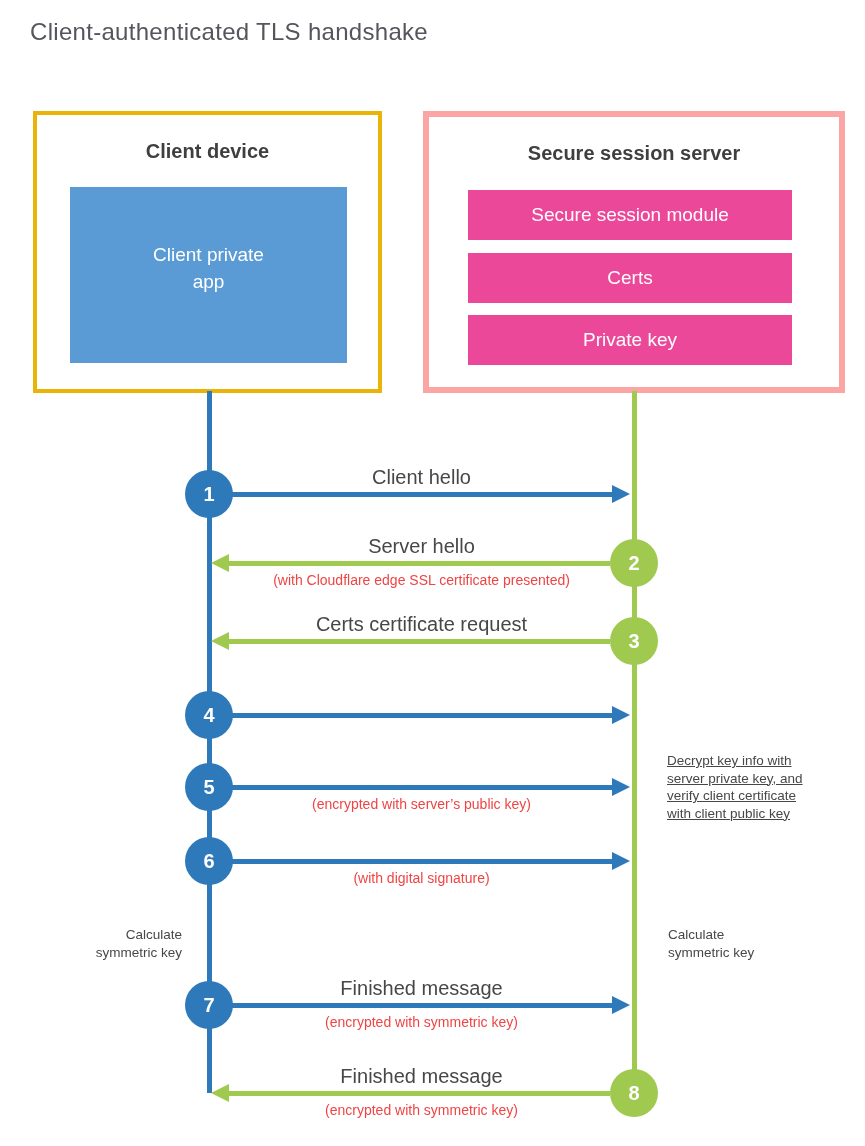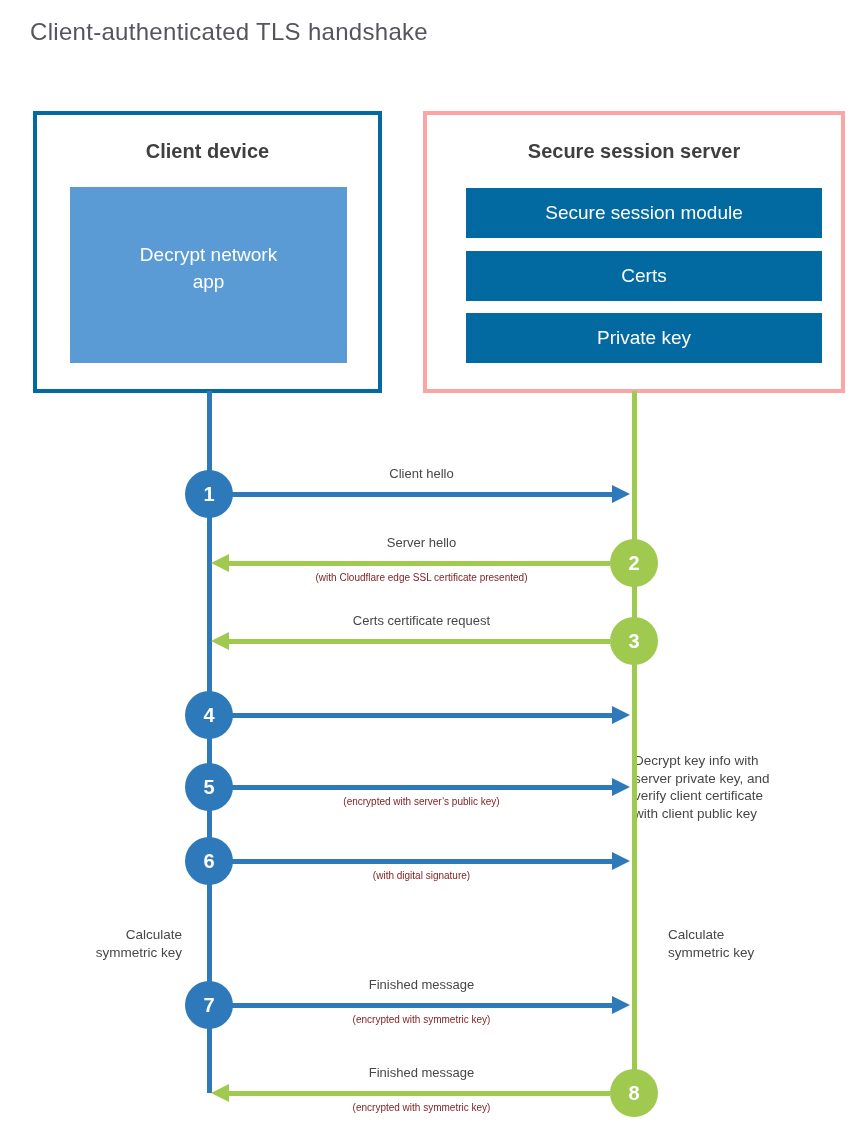--- a/index.html
+++ b/index.html
@@ -6,35 +6,35 @@
   #canvas {
     position:relative; width:865px; height:1146px; background:#ffffff;
     font-family:"Liberation Sans", sans-serif; overflow:hidden;
   }
   .title {
     position:absolute; left:30px; top:18px;
     font-size:24px; color:#54565b; letter-spacing:0.3px;
   }
   
   .actor-box { position:absolute; box-sizing:border-box; background:#fff; }
-  .client-box { left:33px; top:111px; width:349px; height:282px; border:4px solid #0369a1; }
-  .server-box { left:423px; top:111px; width:422px; height:282px; border:4px solid #fca5a5; }
+  .client-box { left:33px; top:111px; width:349px; height:282px; border:4px solid #eab308; }
+  .server-box { left:423px; top:111px; width:422px; height:282px; border:6px solid #fca5a5; }
   .actor-title {
     position:absolute; left:0; right:0; top:25px; text-align:center;
     font-size:20px; font-weight:bold; color:#3f3f3f;
   }
   .client-app {
     position:absolute; left:33px; top:72px; width:277px; height:176px;
     background:#5b9bd5; color:#ffffff; font-size:19px; line-height:27px;
     display:flex; align-items:center; justify-content:center; text-align:center;
     white-space:pre-line; padding-bottom:14px; box-sizing:border-box;
   }
   .server-bar {
-    position:absolute; left:39px; width:356px; height:50px;
-    background:#0369a1; color:#ffffff; font-size:19px;
+    position:absolute; left:39px; width:324px; height:50px;
+    background:#ec4899; color:#ffffff; font-size:19px;
     display:flex; align-items:center; justify-content:center; text-align:center;
   }
   
   .vline { position:absolute; top:391px; width:5px; height:702px; z-index:1; }
   .vline.blue { left:207px; background:#2e79ba; }
   .vline.green { left:632px; background:#9fc94f; }
   
   .circle {
     position:absolute; width:48px; height:48px; border-radius:50%;
     display:flex; align-items:center; justify-content:center;
@@ -50,44 +50,44 @@
     border-left:18px solid #2e79ba; border-top:9px solid transparent; border-bottom:9px solid transparent;
   }
   .arrow.green { left:229px; width:381px; background:#9fc94f; }
   .arrow.green::before {
     content:""; position:absolute; left:-18px; top:-7px;
     border-right:18px solid #9fc94f; border-top:9px solid transparent; border-bottom:9px solid transparent;
   }
   
   .step-label {
     position:absolute; left:209px; width:425px; text-align:center;
-    font-size:13px; color:#474747; z-index:2;
+    font-size:20px; color:#474747; z-index:2;
   }
   .step-sub {
     position:absolute; left:209px; width:425px; text-align:center;
-    font-size:10px; color:#7f1d1d; z-index:2;
+    font-size:14px; color:#ef4444; z-index:2;
   }
   .note {
     position:absolute; font-size:13.5px; color:#474747;
     line-height:17.5px; white-space:pre-line;
   }
-  .note-decrypt { left:634px; top:752px; width:180px; text-align:left; }
+  .note-decrypt { left:667px; top:752px; width:180px; text-align:left;text-decoration:underline; }
   .note-calc-left { left:40px; top:926px; width:142px; text-align:right; }
   .note-calc-right { left:668px; top:926px; width:142px; text-align:left; }
 </style>
 </head>
 <body>
 
 <div id="canvas">
 
   <div class="title">Client-authenticated TLS handshake</div>
 
   <div class="actor-box client-box">
     <div class="actor-title">Client device</div>
-    <div class="client-app">Decrypt network
+    <div class="client-app">Client private
 app</div>
   </div>
 
   <div class="actor-box server-box">
     <div class="actor-title">Secure session server</div>
     <div class="server-bar" style="top:73px;">Secure session module</div>
     <div class="server-bar" style="top:198px;">Private key</div>
     <div class="server-bar" style="top:136px;">Certs</div>
   </div>
 

